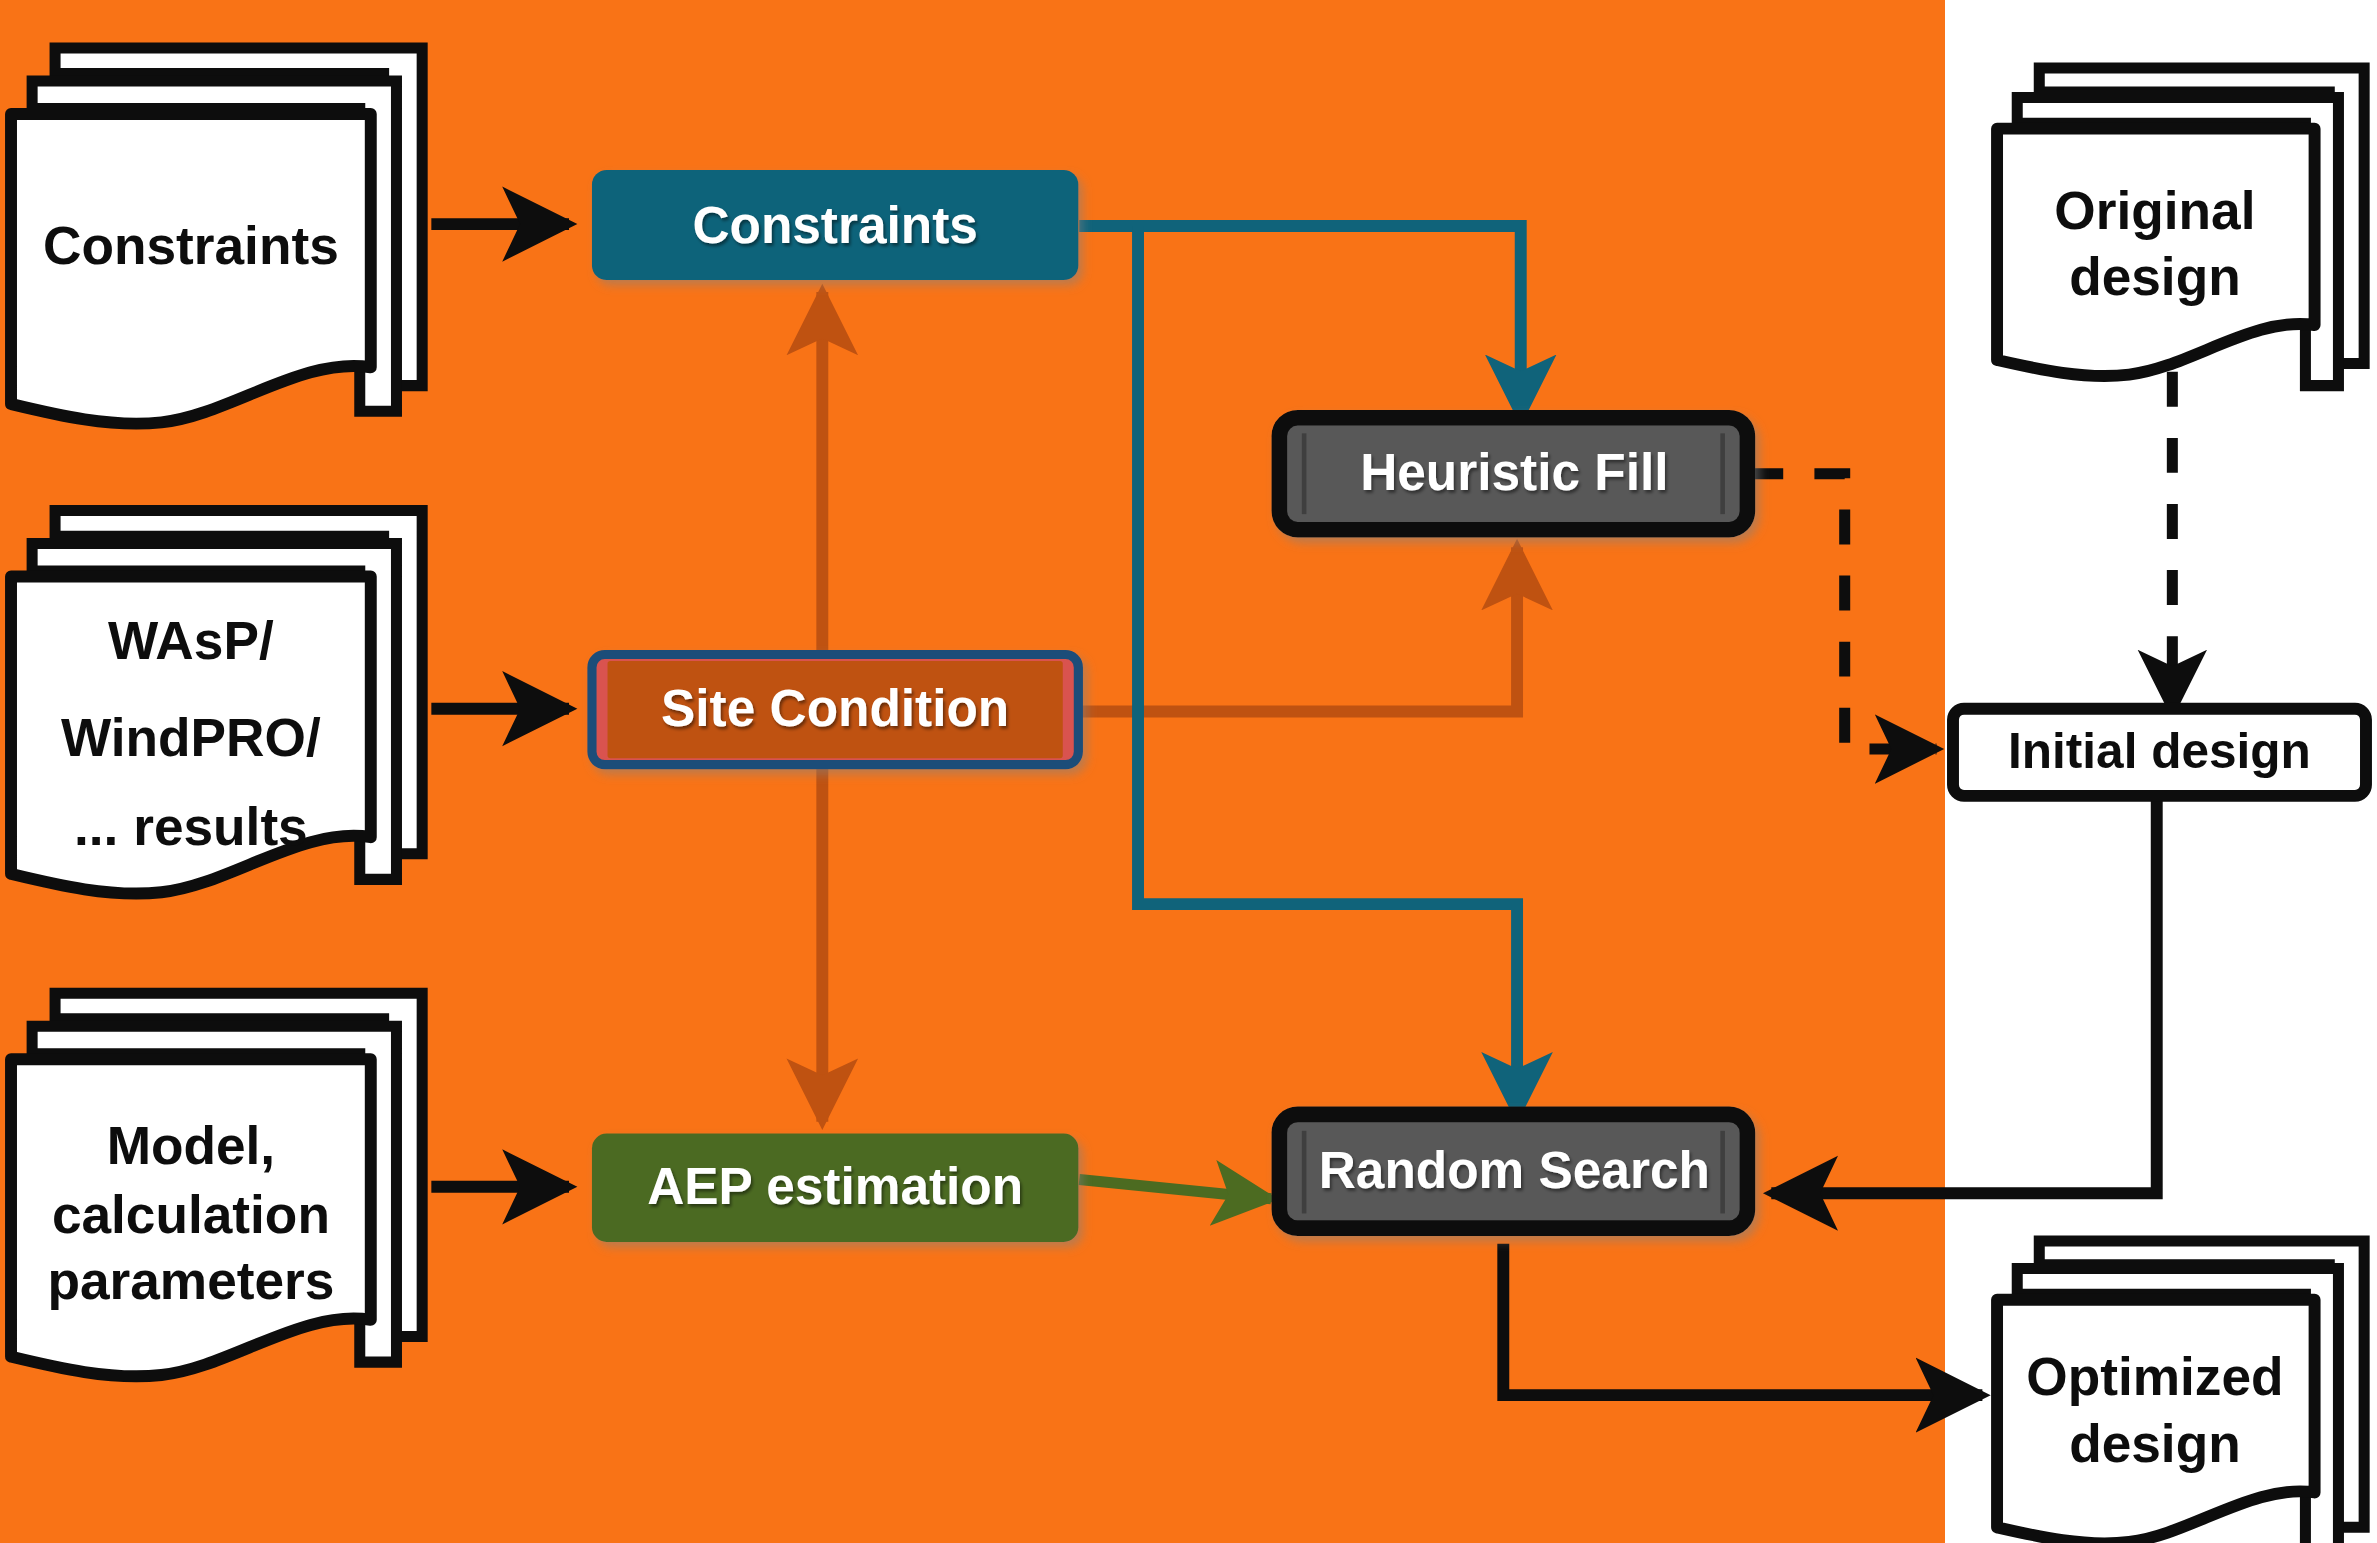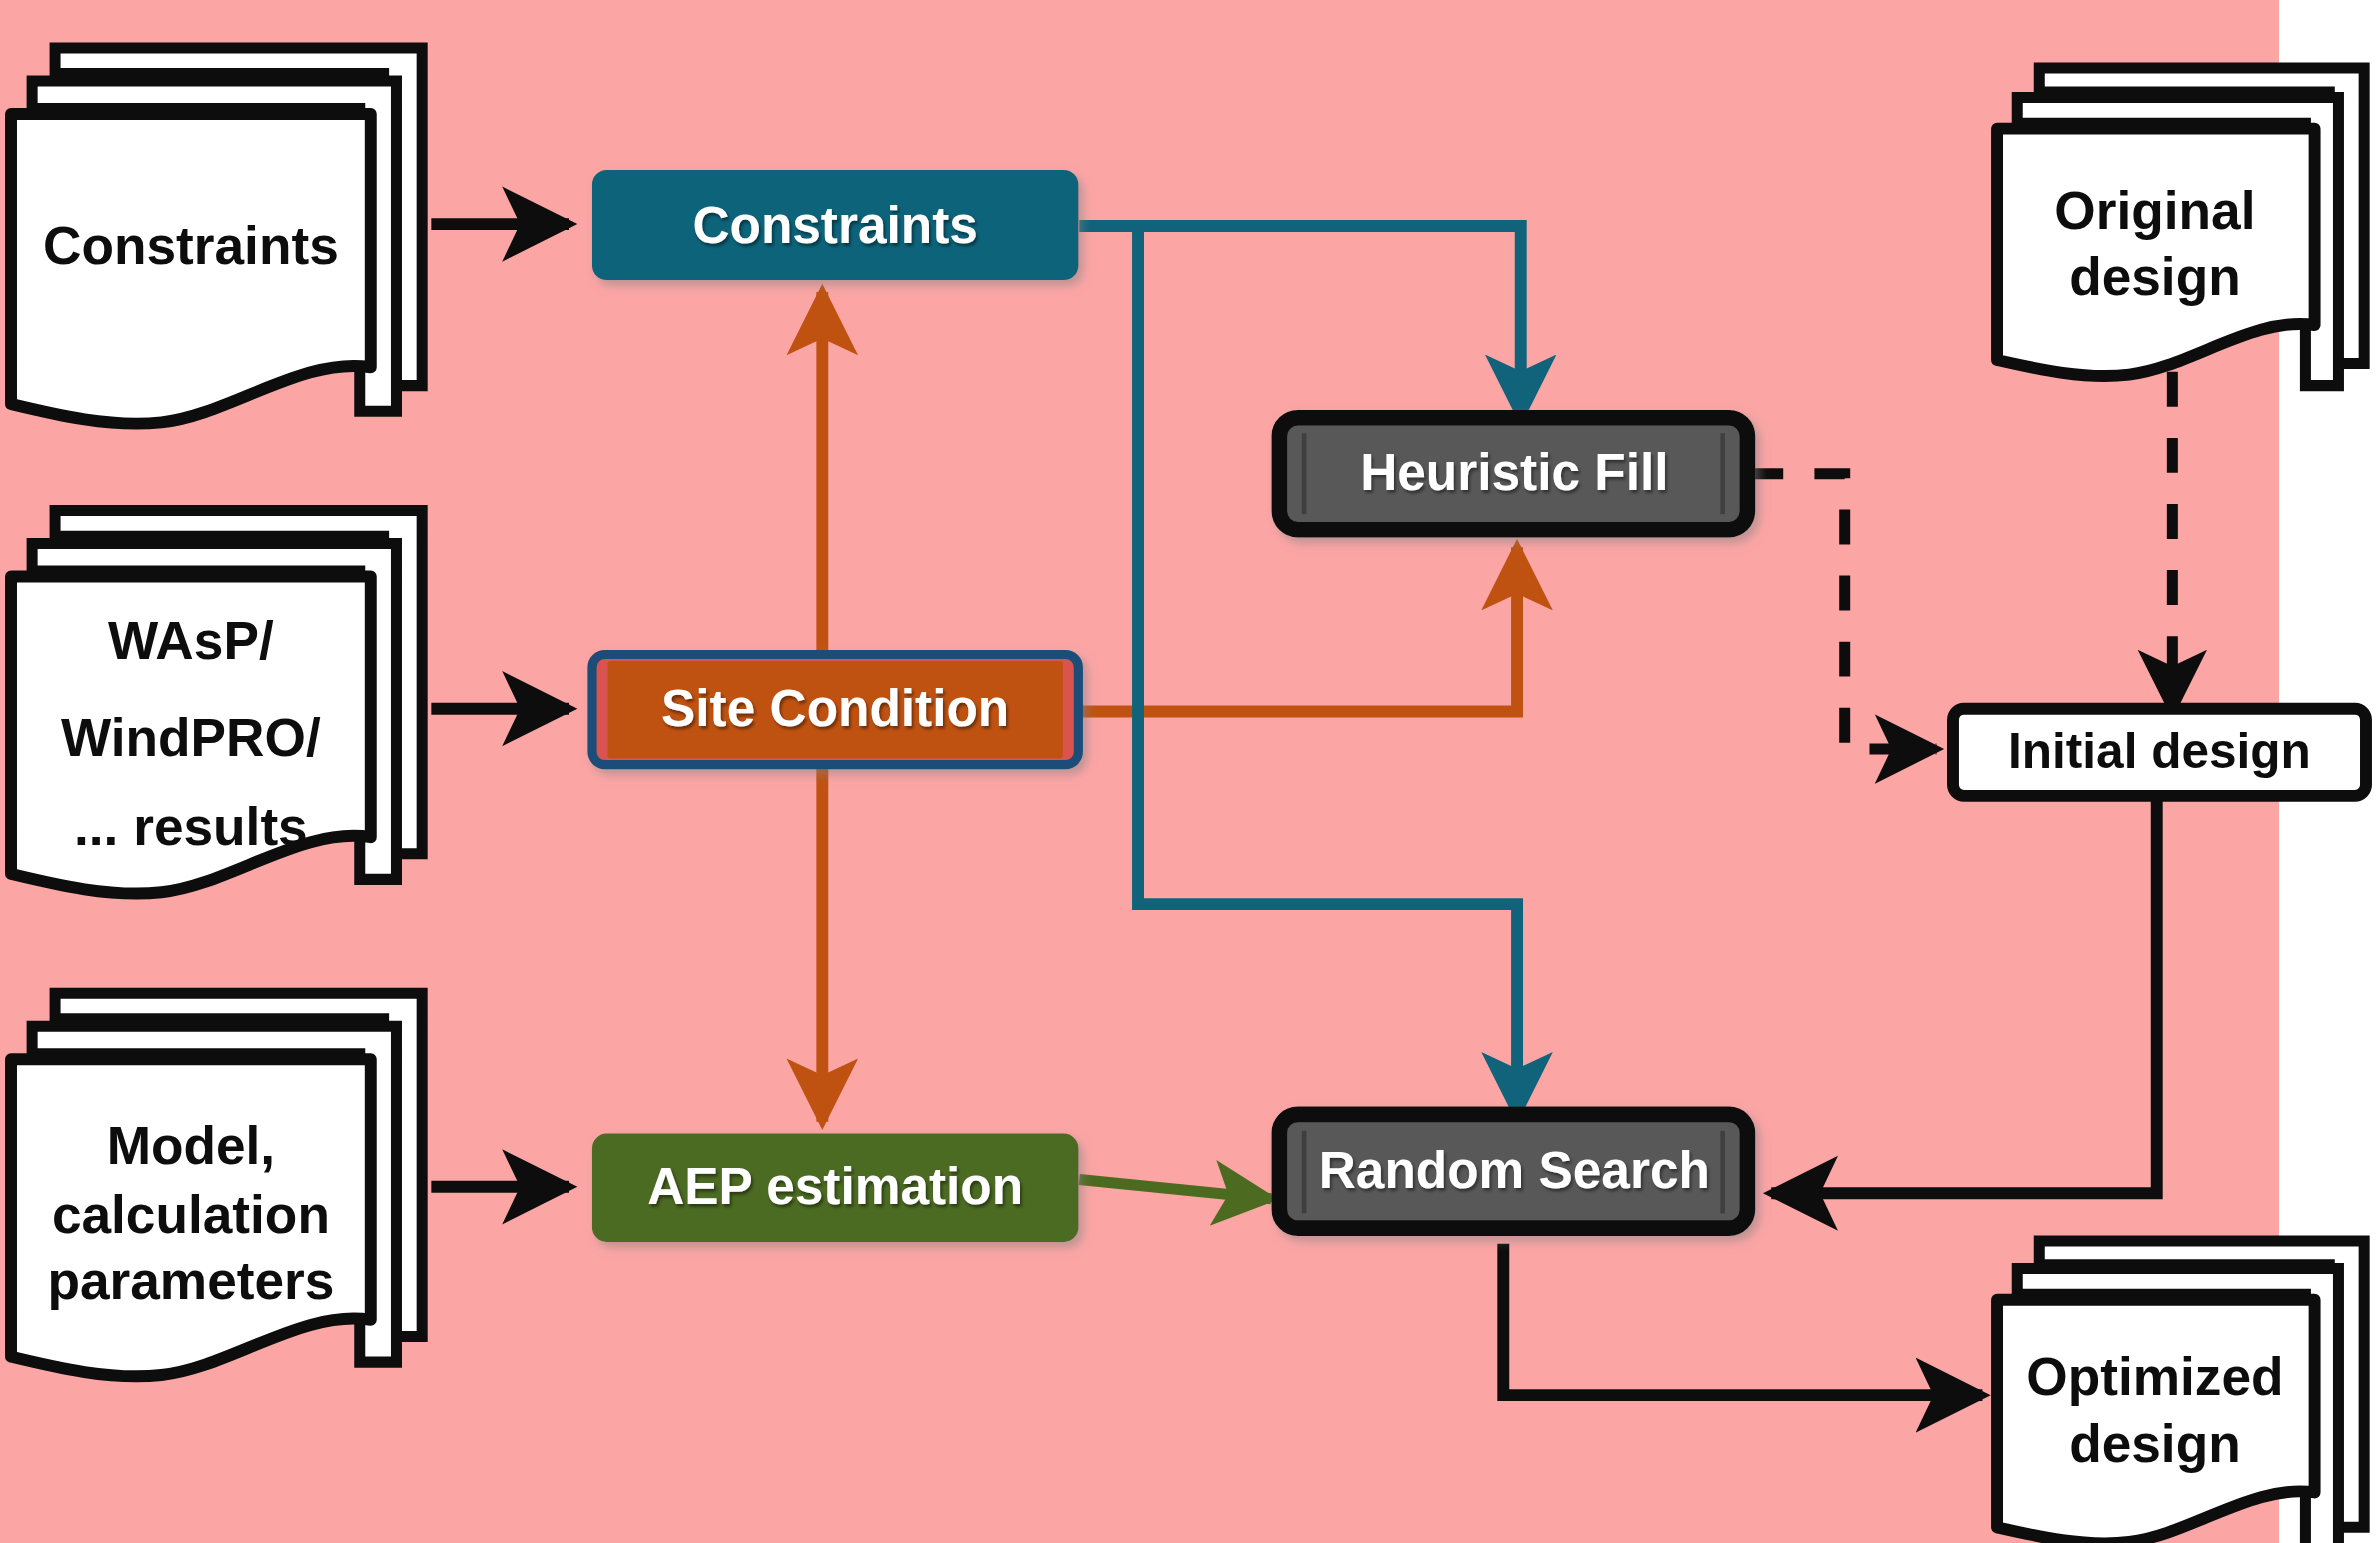--- a/index.html
+++ b/index.html
@@ -9,23 +9,23 @@
     background: #ffffff;
   }
   body {
     width: 2377px;
     height: 1544px;
     font-family: "Liberation Sans", sans-serif;
     overflow: hidden;
   }
   #diagram-root {
     position: relative;
-    width: 2279px;
+    width: 1945px;
     height: 1544px;
-    background: #fca5a5;
+    background: #f97316;
   }
   svg#flowchart {
     position: absolute;
     top: 0;
     left: 0;
     width: 2377px;
     height: 1544px;
   }
   .doc-text {
     font-family: "Liberation Sans", sans-serif;

